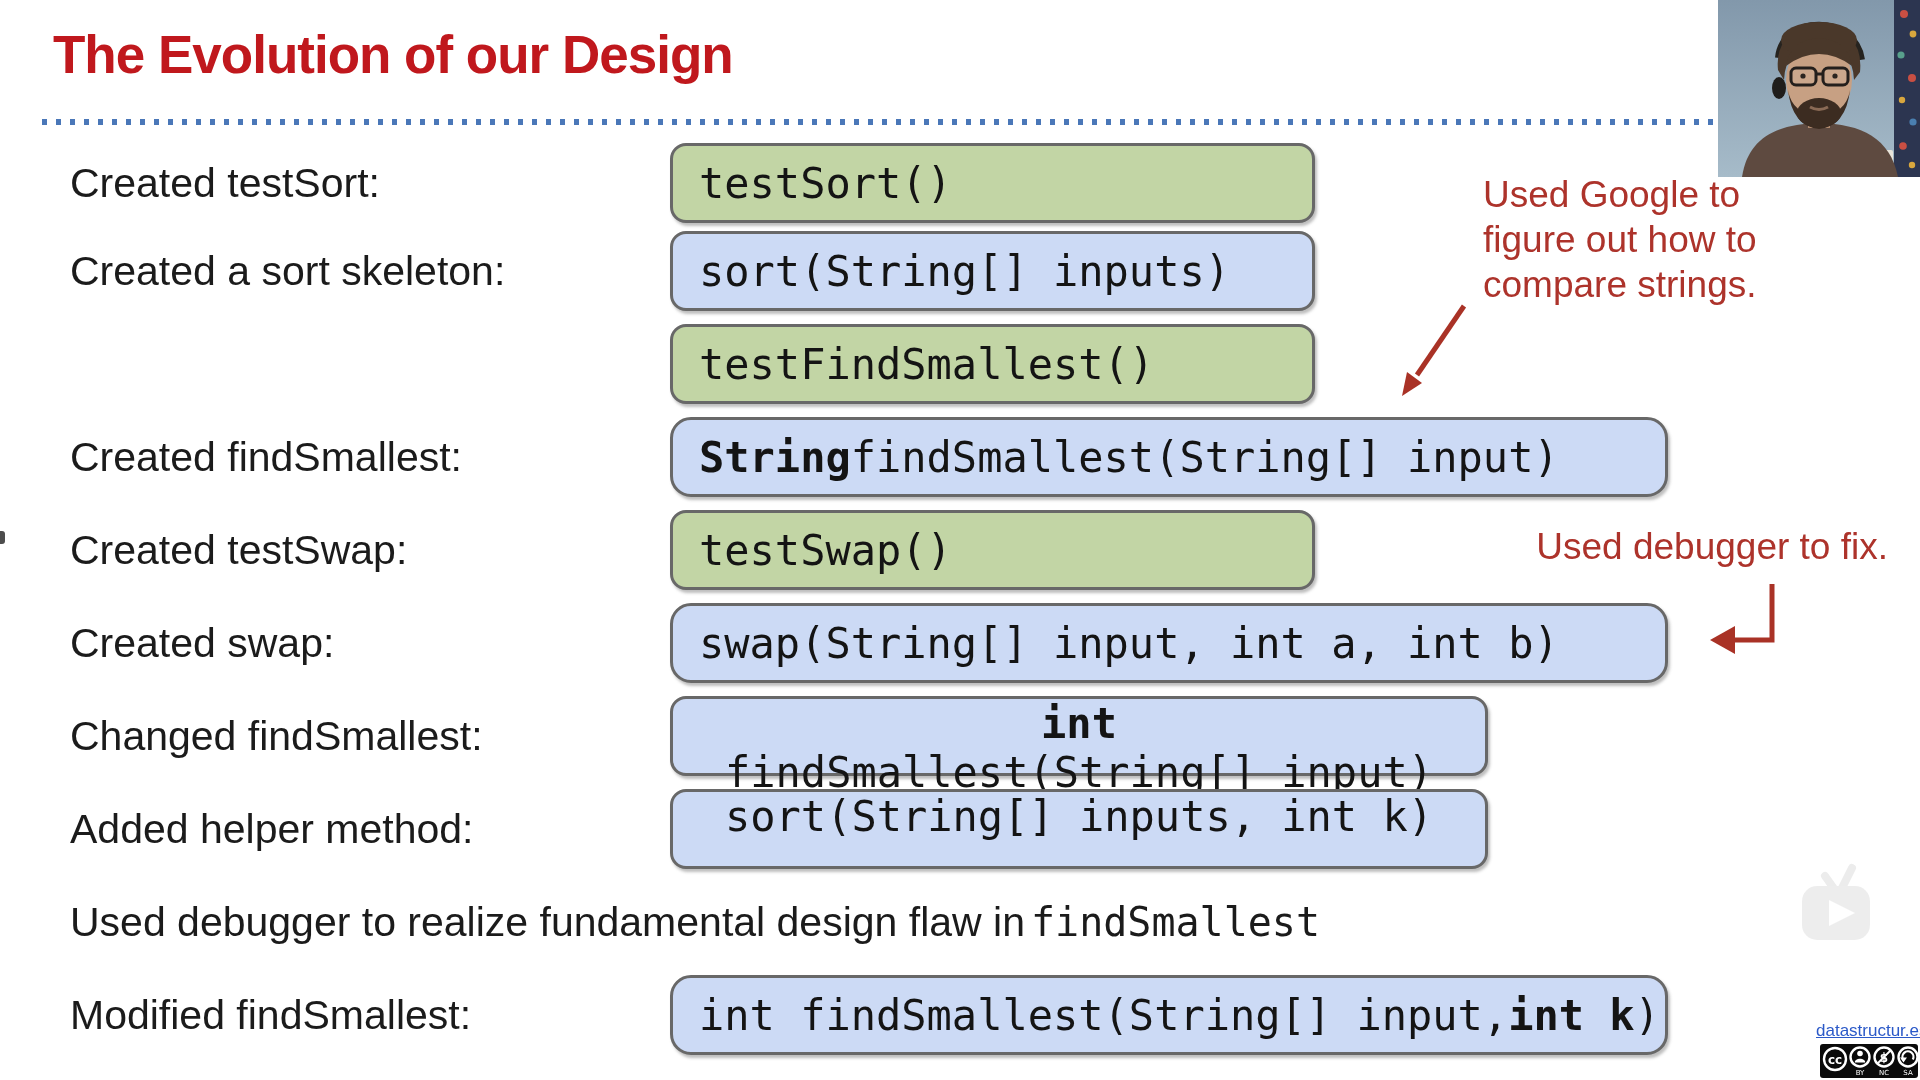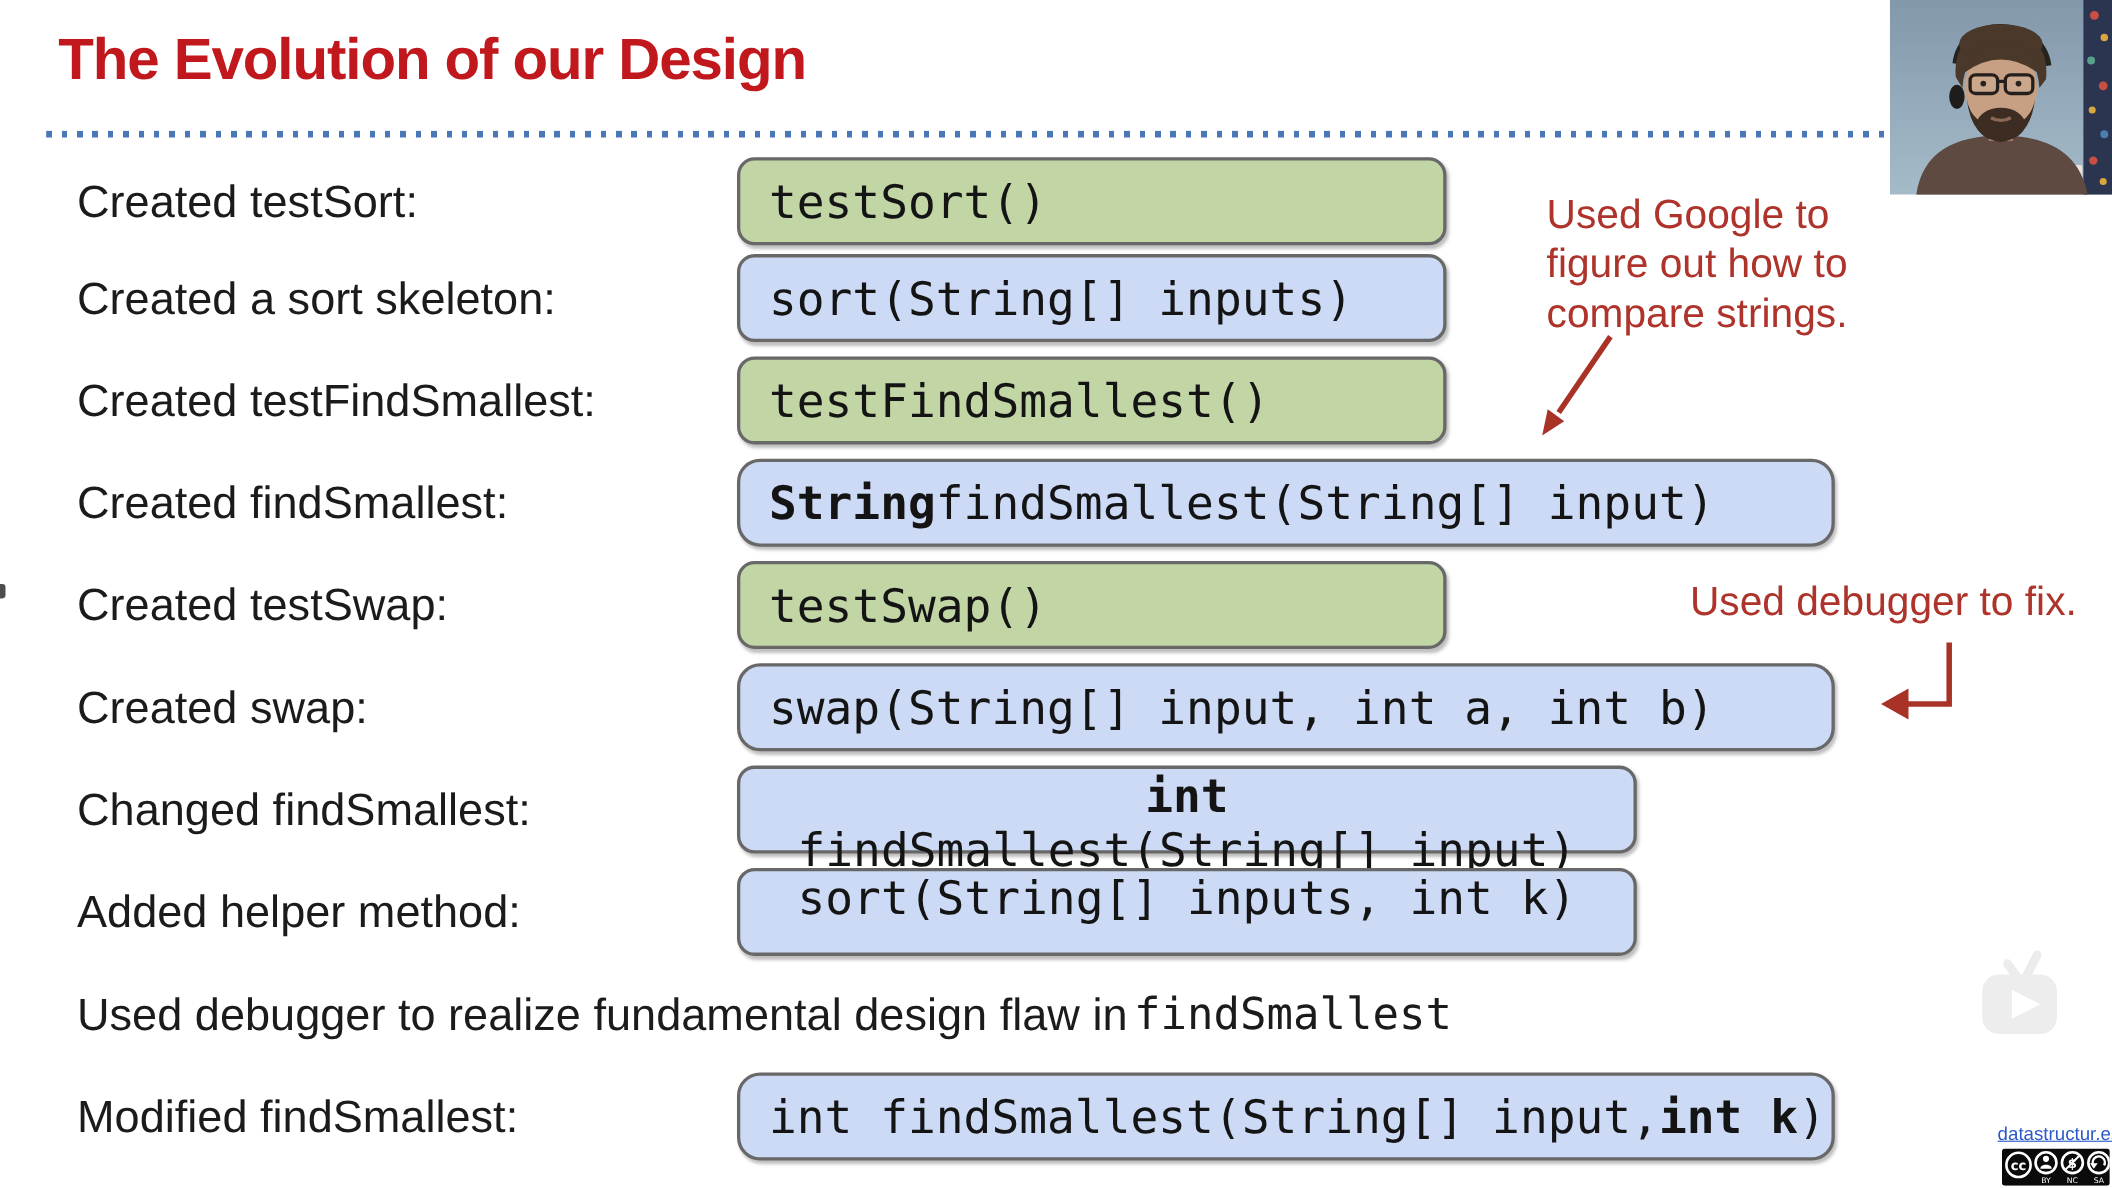--- a/index.html
+++ b/index.html
@@ -22,21 +22,21 @@
     font-size:41px;color:#1b1b1b;white-space:nowrap;}
   .mono-inline{font-family:"DejaVu Sans Mono",monospace;font-size:40px;margin-left:6px;}
   .code-box{position:absolute;left:670px;top:0;height:80px;border:3px solid var(--box-border);
     border-radius:16px;display:flex;align-items:center;padding:0 26px;
     font-family:"DejaVu Sans Mono",monospace;font-size:42px;color:#141414;white-space:nowrap;
     box-shadow:2px 3px 3px rgba(110,110,110,.45);}
   .code-box .b{font-weight:bold;}
   .green{background:var(--box-green);} .blue{background:var(--box-blue);}
   .short{width:645px;} .medium{width:818px;flex-direction:column;} .long{width:998px;border-radius:21px;}
 
-  .google-note{position:absolute;left:1406px;top:172px;font-size:37px;line-height:45px;
+  .google-note{position:absolute;left:1483px;top:172px;font-size:37px;line-height:45px;
     color:var(--note-red);white-space:nowrap;}
   .debugger-note{position:absolute;right:32px;top:526px;font-size:37px;
     color:var(--note-red);white-space:nowrap;}
   .arrow-svg{position:absolute;overflow:visible;}
 
   .webcam{position:absolute;left:1718px;top:0;width:202px;height:177px;}
   .watermark{position:absolute;left:1795px;top:858px;width:85px;height:90px;opacity:.9;}
 
   .footer-link{position:absolute;left:1816px;top:1021px;width:104px;text-align:right;
     font-size:17px;color:var(--link-blue);text-decoration:underline;white-space:nowrap;}
@@ -60,21 +60,20 @@
           <span>testSort()</span>
         </div>
       </div>
       <div class="row" style="top: 231px;">
         <div class="row-label">Created a sort skeleton:</div>
         <div class="code-box blue short">
           <span>sort(String[] inputs)</span>
         </div>
       </div>
       <div class="row" style="top: 324px;">
-        <div class="row-label">Created testFindSmallest:</div>
         <div class="code-box green short">
           <span>testFindSmallest()</span>
         </div>
       </div>
       <div class="row" style="top: 417px;">
         <div class="row-label">Created findSmallest:</div>
         <div class="code-box blue long">
           <span class="b">String</span>
           <span> findSmallest(String[] input)</span>
         </div>

